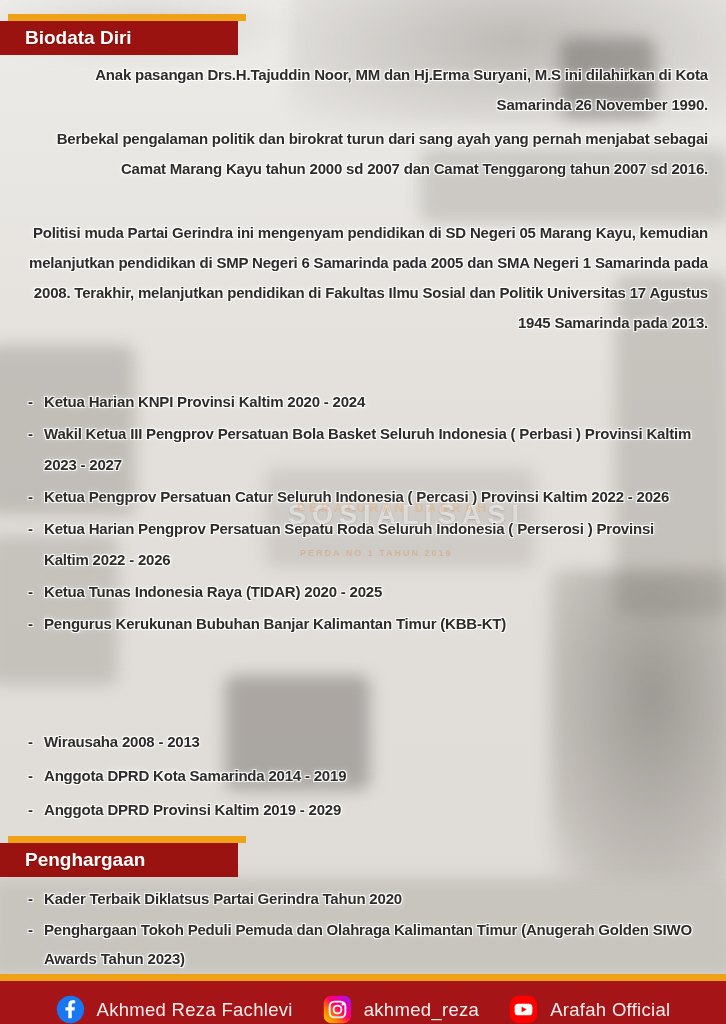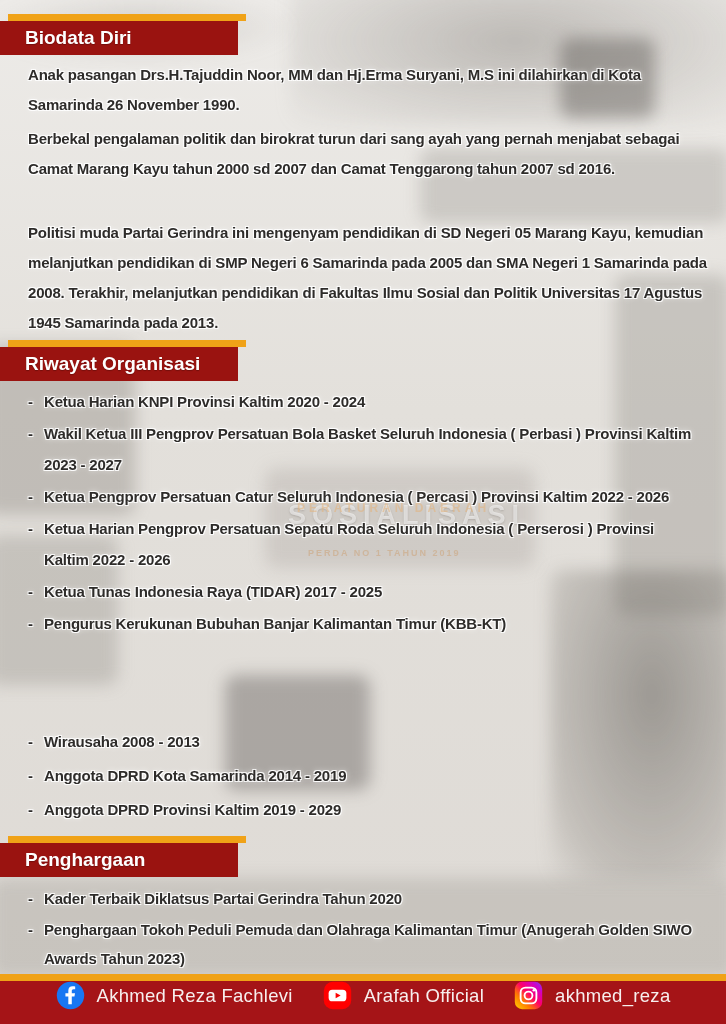--- a/index.html
+++ b/index.html
@@ -25,50 +25,50 @@
   .b5{left:-15px;top:345px;width:150px;height:170px;background:rgba(120,116,110,.32);}
   .b6{left:265px;top:468px;width:270px;height:100px;background:rgba(150,145,138,.25);}
   .b7{left:615px;top:275px;width:115px;height:340px;background:rgba(130,126,120,.30);}
   .b8{left:550px;top:570px;width:185px;height:310px;background:radial-gradient(ellipse at 55% 40%,rgba(88,84,78,.50),rgba(120,115,108,.25) 75%,transparent);}
   .b9{left:225px;top:675px;width:145px;height:115px;background:rgba(90,86,82,.40);}
   .b10{left:-10px;top:878px;width:746px;height:100px;background:rgba(140,136,130,.28);}
   .b11{left:-12px;top:535px;width:130px;height:150px;background:rgba(125,121,115,.28);}
   .wm{position:absolute;font-weight:bold;white-space:nowrap;}
   .wm1{left:288px;top:500px;font-size:27px;letter-spacing:6px;color:rgba(255,255,255,.55);text-shadow:0 1px 2px rgba(120,115,108,.35);}
   .wm2{left:297px;top:501px;font-size:12px;letter-spacing:4px;color:rgba(228,178,122,.55);}
-  .wm3{left:308px;top:548px;font-size:9px;letter-spacing:2px;color:rgba(205,155,105,.45);}
+  .wm3{left:300px;top:548px;font-size:9px;letter-spacing:2px;color:rgba(205,155,105,.45);}
   
   .banner{position:absolute;left:0;width:246px;height:42px;}
   .banner .accent{position:absolute;left:8px;top:0;width:238px;height:7px;background:var(--accent);}
   .banner .bar{position:absolute;left:0;top:7px;width:238px;height:34px;background:var(--banner-red);
     color:#fff;font-size:19px;font-weight:bold;line-height:34px;padding-left:25px;box-sizing:border-box;
     text-shadow:0 1px 1px rgba(0,0,0,.25);}
   .banner-1{top:14px;} .banner-2{top:340px;} .banner-3{top:676px;} .banner-4{top:836px;text-decoration:underline;}
   
   .para,.list{position:absolute;left:28px;width:680px;color:var(--text-dark);font-weight:bold;
     font-size:15px;letter-spacing:-0.2px;
     text-shadow:-1px -1px 0 rgba(255,255,255,.85),1px -1px 0 rgba(255,255,255,.85),
                 -1px 1px 0 rgba(255,255,255,.85),1px 1px 0 rgba(255,255,255,.85),
                 0 0 6px rgba(255,255,255,.8);}
-  .para{line-height:30px;margin:0;}
+  .para{line-height:30px;margin:0;text-align:right;}
   .p1{top:60px;} .p2{top:124px;} .p3{top:218px;}
   .list{display:flex;flex-direction:column;}
   .list-org{top:386px;gap:1px;}
   .list-org .li{line-height:31px;}
   .list-work{top:726px;gap:3px;}
   .list-work .li{line-height:31px;}
   .list-awards{top:884px;gap:2px;}
   .list-awards .li{line-height:29px;}
   .li{display:flex;}
   .li .dash{flex:0 0 16px;}
   .li .txt{flex:1;padding-right:14px;}
   
   .footer{position:absolute;left:0;top:974px;width:726px;height:50px;}
   .footer .accent{height:7px;background:var(--accent);}
-  .footer .bar{height:43px;background:var(--footer-red);display:flex;align-items:flex-start;justify-content:center;gap:30px;}
+  .footer .bar{height:43px;background:var(--footer-red);display:flex;align-items:flex-end;justify-content:center;gap:30px;}
   .social{display:flex;align-items:center;gap:12px;color:#F7EFEE;font-size:18.5px;letter-spacing:.3px;white-space:nowrap;}
   .social svg{width:29px;height:29px;display:block;}
 </style>
 </head>
 <body>
 
 <div class="poster">
 
   <div>
     <div class="blob b1"></div>
@@ -90,44 +90,40 @@
   </div>
 
   <div class="banner banner-1">
     <div class="accent"></div>
     <div class="bar">Biodata Diri</div>
   </div>
   <p class="para p1">Anak pasangan Drs.H.Tajuddin Noor, MM dan Hj.Erma Suryani, M.S ini dilahirkan di Kota Samarinda 26 November 1990.</p>
   <p class="para p2">Berbekal pengalaman politik dan birokrat turun dari sang ayah yang pernah menjabat sebagai Camat Marang Kayu tahun 2000 sd 2007 dan Camat Tenggarong tahun 2007 sd 2016.</p>
   <p class="para p3">Politisi muda Partai Gerindra ini mengenyam pendidikan di SD Negeri 05 Marang Kayu, kemudian melanjutkan pendidikan di SMP Negeri 6 Samarinda pada 2005 dan SMA Negeri 1 Samarinda pada 2008. Terakhir, melanjutkan pendidikan di Fakultas Ilmu Sosial dan Politik Universitas 17 Agustus 1945 Samarinda pada 2013.</p>
 
-  <div class="banner banner-2">
-    <div class="accent"></div>
-    <div class="bar">Riwayat Organisasi</div>
-  </div>
   <div class="list list-org">
     <div class="li">
       <span class="dash">-</span>
       <span class="txt">Ketua Harian KNPI Provinsi Kaltim 2020 - 2024</span>
     </div>
     <div class="li">
       <span class="dash">-</span>
       <span class="txt">Wakil Ketua III Pengprov Persatuan Bola Basket Seluruh Indonesia ( Perbasi ) Provinsi Kaltim 2023 - 2027</span>
     </div>
     <div class="li">
       <span class="dash">-</span>
       <span class="txt">Ketua Pengprov Persatuan Catur Seluruh Indonesia ( Percasi ) Provinsi Kaltim 2022 - 2026</span>
     </div>
     <div class="li">
       <span class="dash">-</span>
       <span class="txt">Ketua Harian Pengprov Persatuan Sepatu Roda Seluruh Indonesia ( Perserosi ) Provinsi Kaltim 2022 - 2026</span>
     </div>
     <div class="li">
       <span class="dash">-</span>
-      <span class="txt">Ketua Tunas Indonesia Raya (TIDAR) 2017 - 2025</span>
+      <span class="txt">Ketua Tunas Indonesia Raya (TIDAR) 2020 - 2025</span>
     </div>
     <div class="li">
       <span class="dash">-</span>
       <span class="txt">Pengurus Kerukunan Bubuhan Banjar Kalimantan Timur (KBB-KT)</span>
     </div>
   </div>
 
   <div class="list list-work">
     <div class="li">
       <span class="dash">-</span>
@@ -163,40 +159,40 @@
     <div class="bar">
       <div class="social">
         <svg viewBox="0 0 36 36">
           <circle cx="18" cy="18" r="17" fill="var(--fb-blue)"></circle>
           <path fill="#fff" d="M22.9 19.2l.7-4.1h-4v-2.6c0-1.1.5-2.2 2.3-2.2h1.9V6.8s-1.7-.3-3.2-.3c-3.2 0-5.3 1.9-5.3 5.4v3.2h-3.6v4.1h3.6V29h4.3v-9.8z"></path>
         </svg>
         <span>Akhmed Reza Fachlevi</span>
       </div>
       <div class="social">
         <svg viewBox="0 0 36 36">
-          <rect x="1" y="1" width="34" height="34" rx="11" fill="var(--yt-red)"></rect>
-          <rect x="7" y="10.8" width="22" height="14.4" rx="4.5" fill="#fff"></rect>
-          <path d="M15.7 14.6v6.8l6.2-3.4z" fill="var(--yt-red)"></path>
-        </svg>
-        <span>Arafah Official</span>
-      </div>
-      <div class="social">
-        <svg viewBox="0 0 36 36">
           <defs>
             <linearGradient id="igGrad" x1="0" y1="1" x2="1" y2="0">
               <stop offset="0" stop-color="#FFD600"></stop>
               <stop offset="0.3" stop-color="#FF7A00"></stop>
               <stop offset="0.55" stop-color="#FF0069"></stop>
               <stop offset="0.8" stop-color="#D300C5"></stop>
               <stop offset="1" stop-color="#7638FA"></stop>
             </linearGradient>
           </defs>
           <rect x="1" y="1" width="34" height="34" rx="9" fill="url(#igGrad)"></rect>
           <rect x="8.2" y="8.2" width="19.6" height="19.6" rx="6" fill="none" stroke="#fff" stroke-width="2.3"></rect>
           <circle cx="18" cy="18" r="4.9" fill="none" stroke="#fff" stroke-width="2.3"></circle>
           <circle cx="24.6" cy="11.4" r="1.6" fill="#fff"></circle>
         </svg>
         <span>akhmed_reza</span>
       </div>
+      <div class="social">
+        <svg viewBox="0 0 36 36">
+          <rect x="1" y="1" width="34" height="34" rx="11" fill="var(--yt-red)"></rect>
+          <rect x="7" y="10.8" width="22" height="14.4" rx="4.5" fill="#fff"></rect>
+          <path d="M15.7 14.6v6.8l6.2-3.4z" fill="var(--yt-red)"></path>
+        </svg>
+        <span>Arafah Official</span>
+      </div>
     </div>
   </div>
 
 </div>
 
 </body></html>

